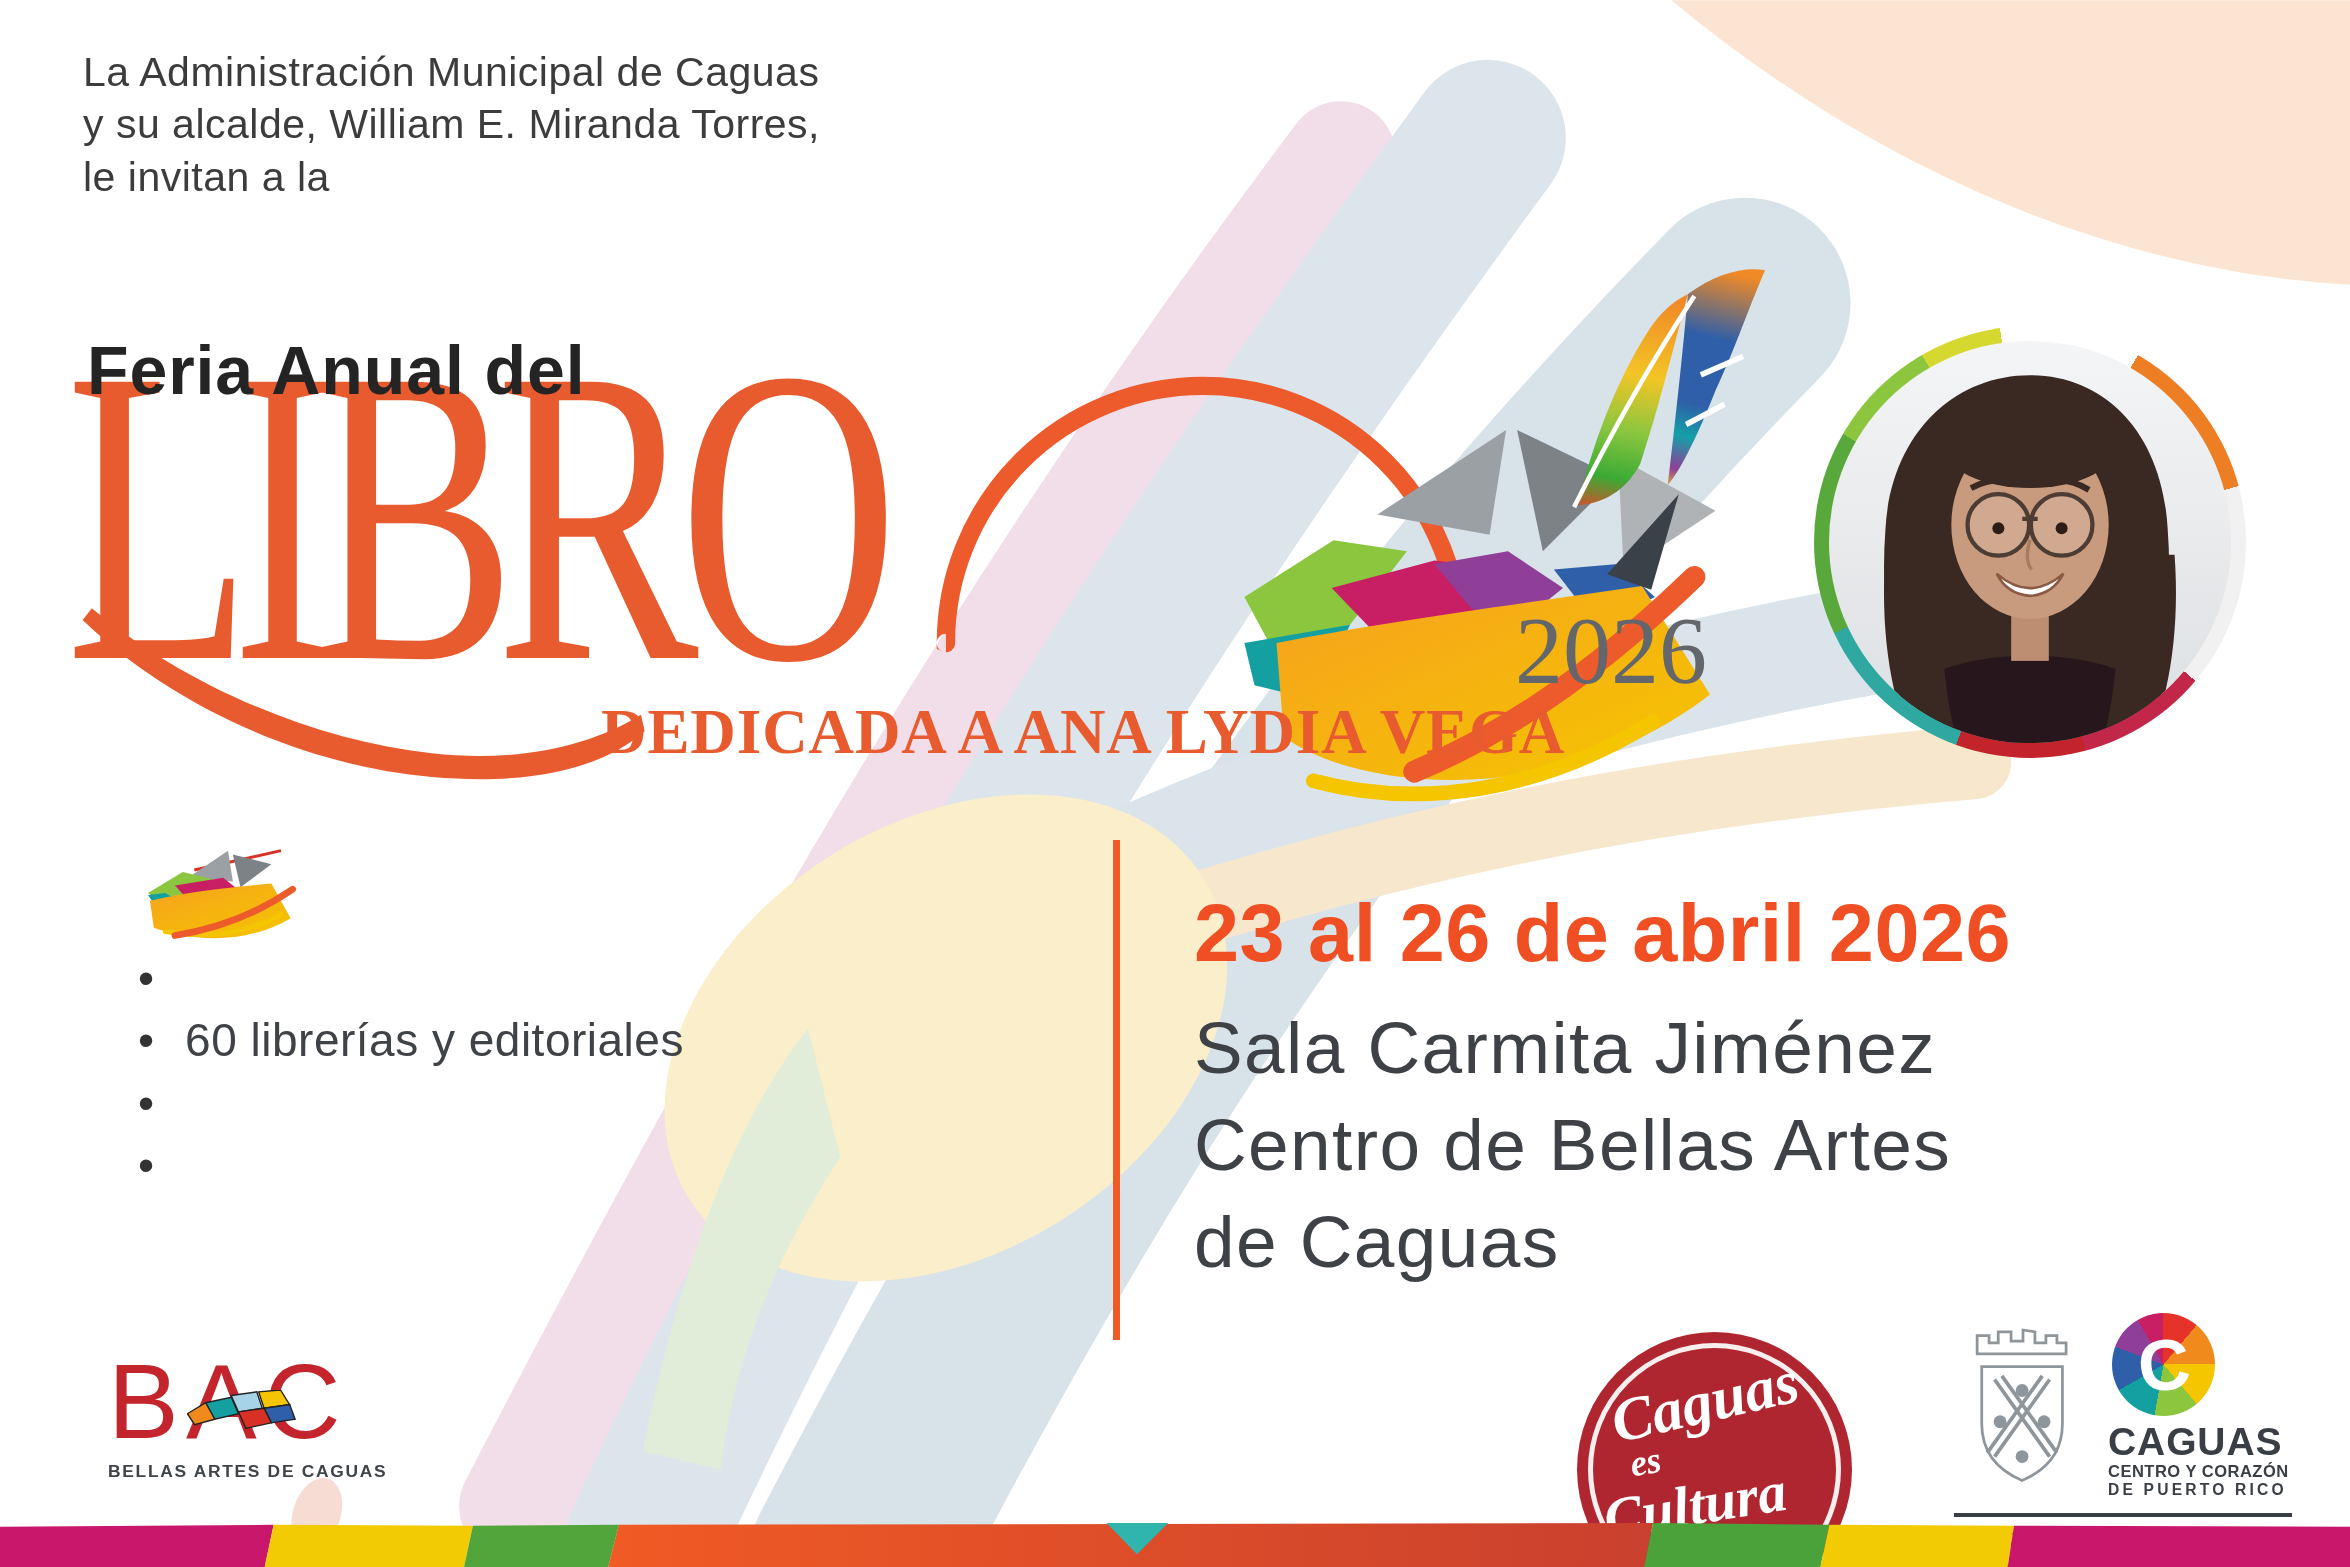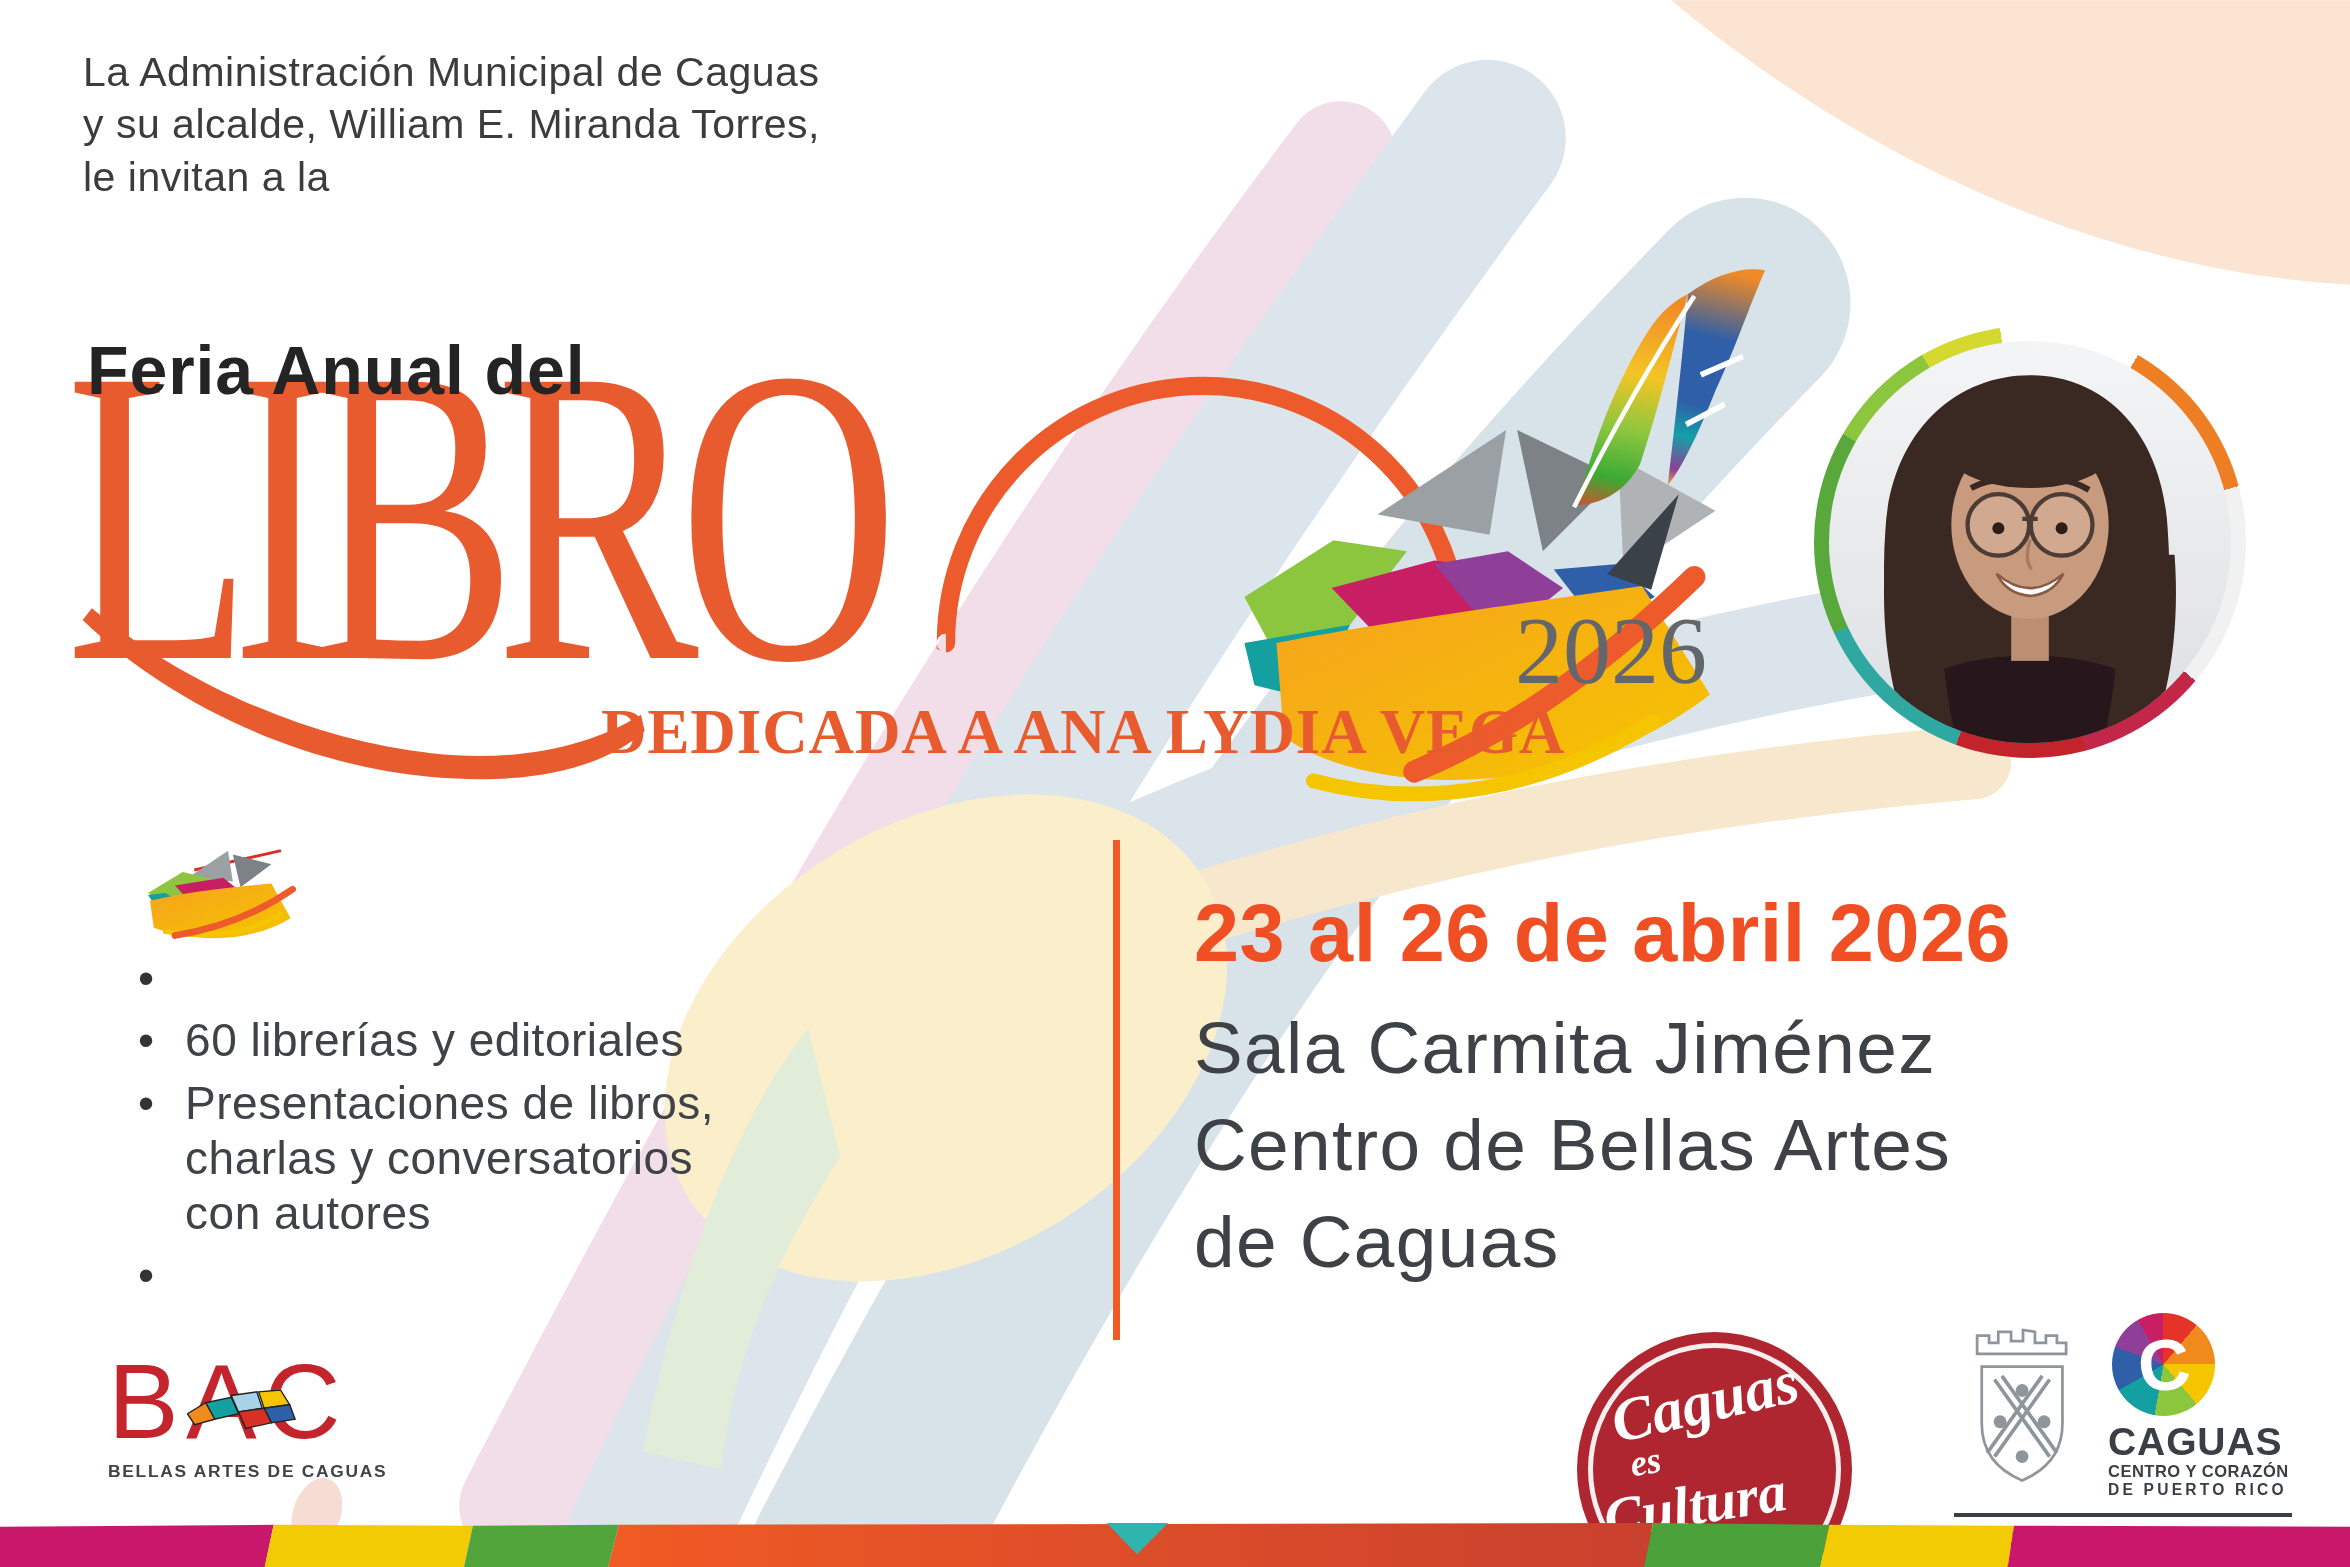--- a/index.html
+++ b/index.html
@@ -234,23 +234,20 @@
 <div class="abs bullets">
   <div class="bullet-row">
     <span class="bullet-dot">•</span>
   </div>
   <div class="bullet-row">
     <span class="bullet-dot">•</span>
     <span class="bullet-text">60 librerías y editoriales</span>
   </div>
   <div class="bullet-row">
     <span class="bullet-dot">•</span>
-    <span class="bullet-text">Presentaciones de libros,
-charlas y conversatorios
-con autores</span>
   </div>
   <div class="bullet-row">
     <span class="bullet-dot">•</span>
   </div>
 </div>
 
 <div class="abs divider"></div>
 <div class="abs event-dates">23 al 26 de abril 2026</div>
 <div class="abs event-venue">Sala Carmita Jiménez
 Centro de Bellas Artes

